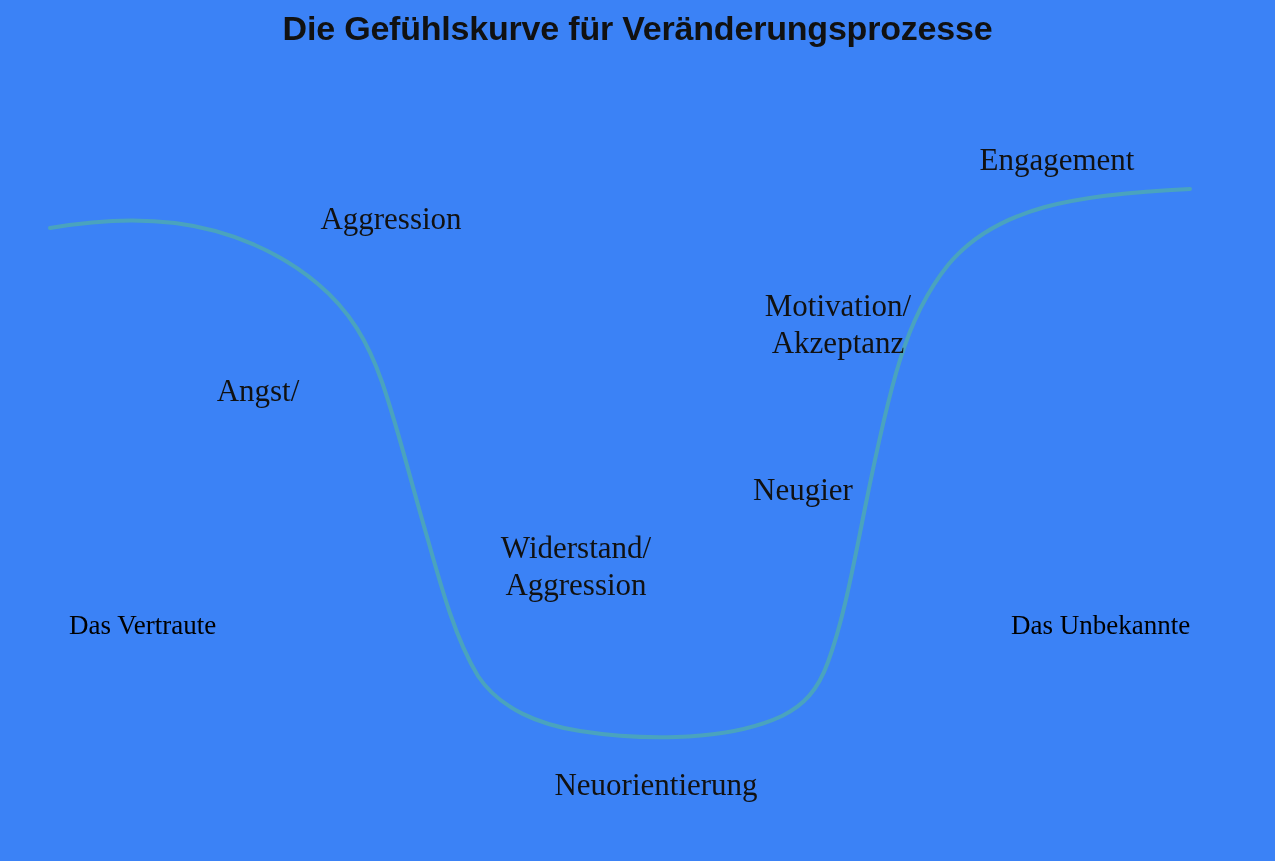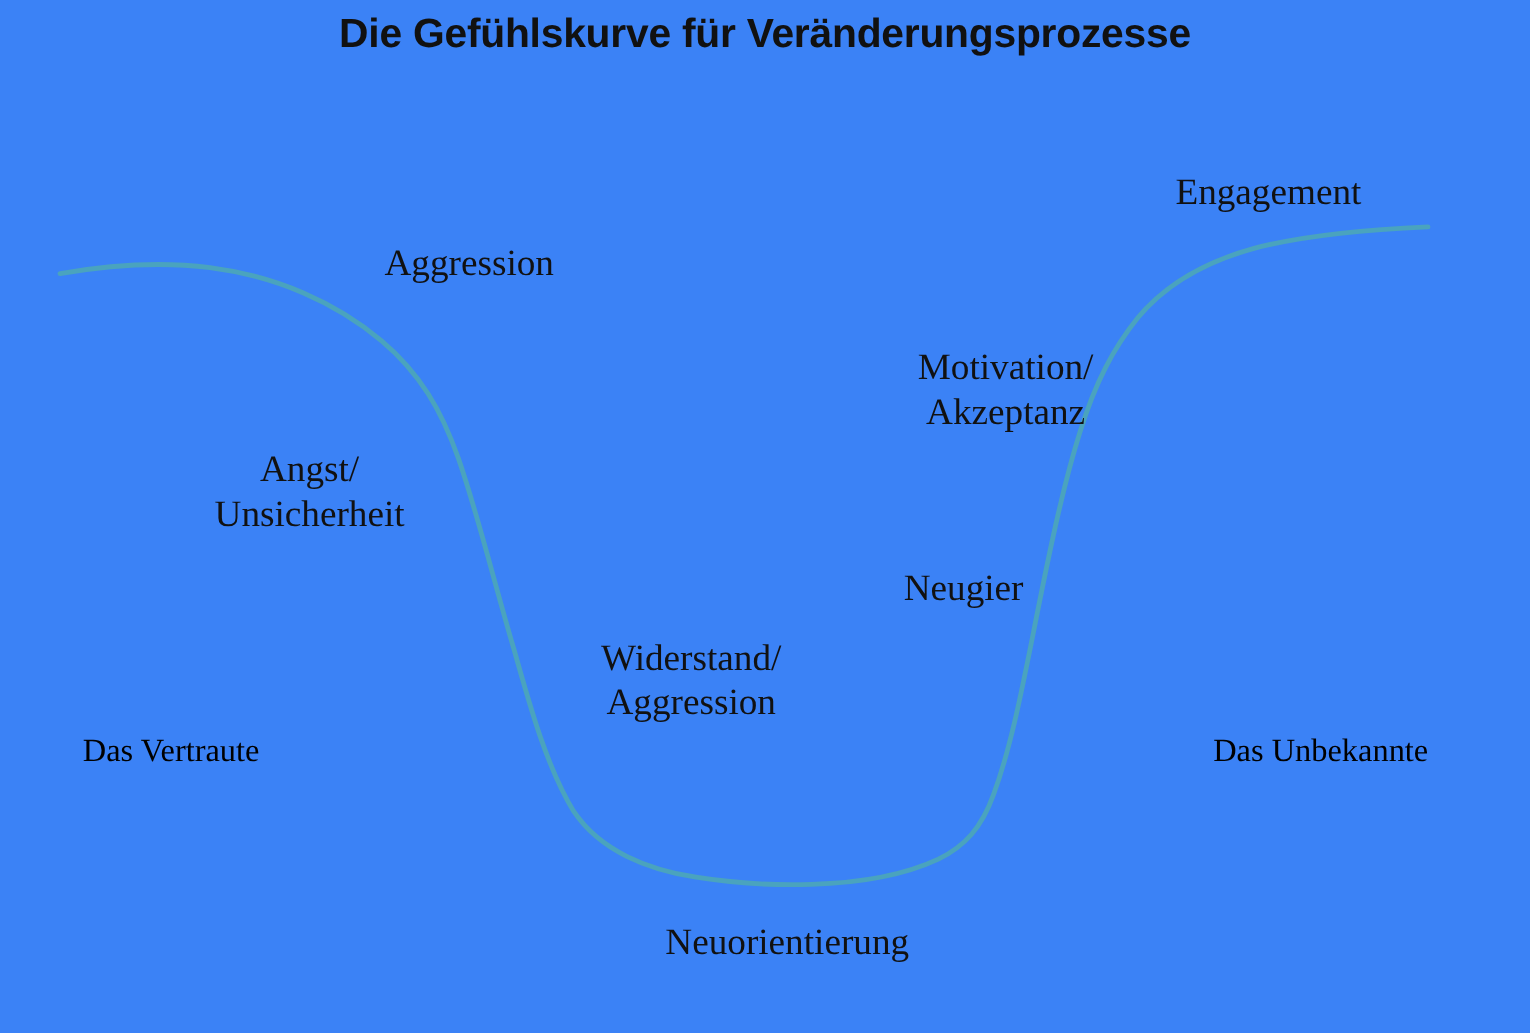--- a/index.html
+++ b/index.html
@@ -98,21 +98,20 @@
              C 972 236, 1005 218, 1045 207
              C 1090 195, 1145 191, 1190 189"></path>
   </svg>
 
   <div class="stage-label" id="label-verneinung">
     <span class="ln">Aggression</span>
   </div>
 
   <div class="stage-label" id="label-angst">
     <span class="ln">Angst/</span>
-    <span class="ln">Unsicherheit</span>
   </div>
 
   <div class="stage-label" id="label-widerstand">
     <span class="ln">Widerstand/</span>
     <span class="ln">Aggression</span>
   </div>
 
   <div class="stage-label" id="label-neuorientierung">
     <span class="ln">Neuorientierung</span>
   </div>

